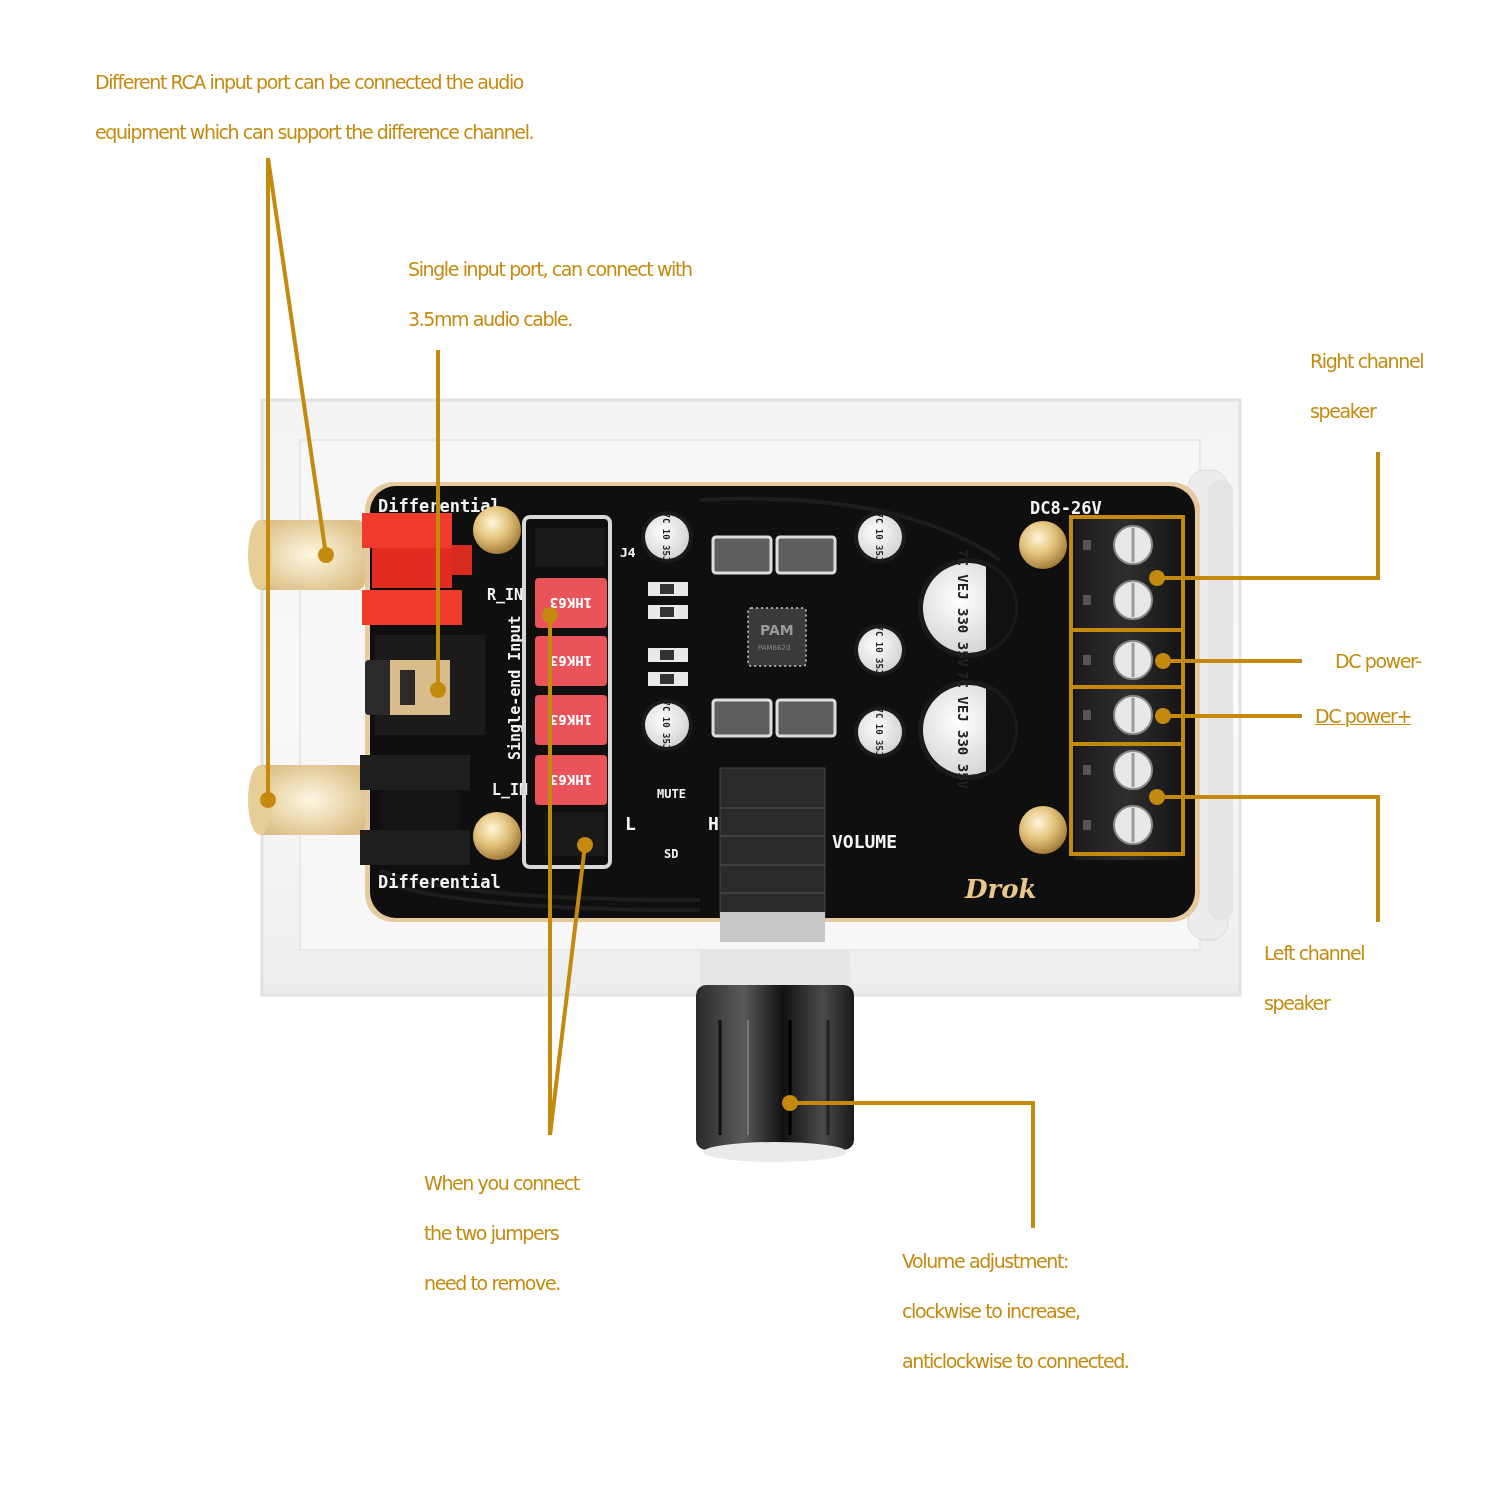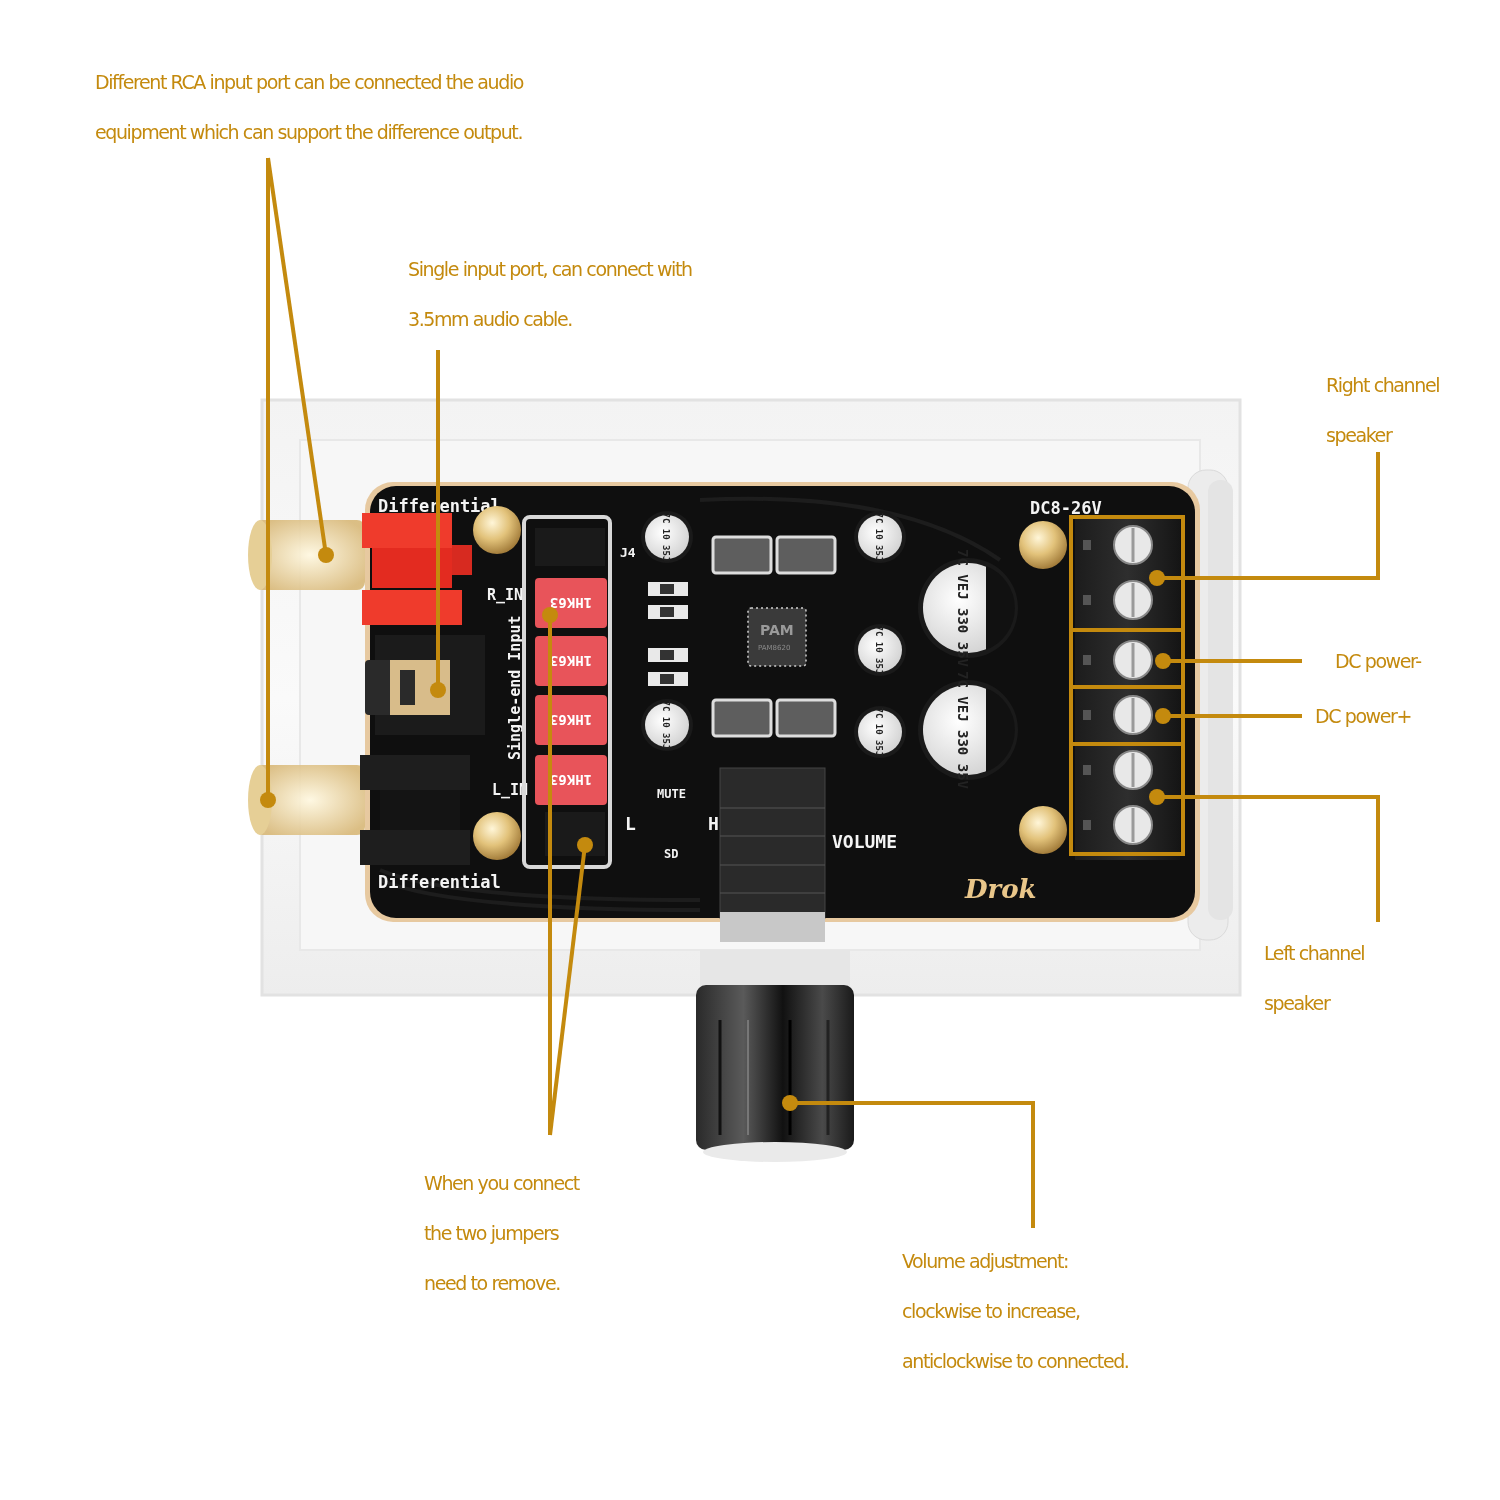--- a/index.html
+++ b/index.html
@@ -281,38 +281,38 @@
     <circle cx="790" cy="1103" r="8"></circle>
     <circle cx="1157" cy="578" r="8"></circle>
     <circle cx="1163" cy="661" r="8"></circle>
     <circle cx="1163" cy="716" r="8"></circle>
     <circle cx="1157" cy="797" r="8"></circle>
   </g>
 </svg>
 
 <div class="label" style="left:95px; top:57px;">
   <span>Different RCA input port can be connected the audio</span>
-  <span>equipment which can support the difference output.</span>
+  <span>equipment which can support the difference channel.</span>
 </div>
 
 <div class="label" style="left:408px; top:244px;">
   <span>Single input port, can connect with</span>
   <span>3.5mm audio cable.</span>
 </div>
 
-<div class="label" style="left:1310px; top:360px;margin-left:16px;">
+<div class="label" style="left:1310px; top:336px;">
   <span>Right channel</span>
   <span>speaker</span>
 </div>
 
 <div class="label" style="left:1315px; top:636px;margin-left:20px;">
   <span>DC power-</span>
 </div>
 
-<div class="label" style="left:1315px; top:691px;">
+<div class="label" style="left:1315px; top:691px;text-decoration:underline;">
   <span>DC power+</span>
 </div>
 
 <div class="label" style="left:1264px; top:928px;">
   <span>Left channel</span>
   <span>speaker</span>
 </div>
 
 <div class="label" style="left:424px; top:1158px;">
   <span>When you connect</span>

